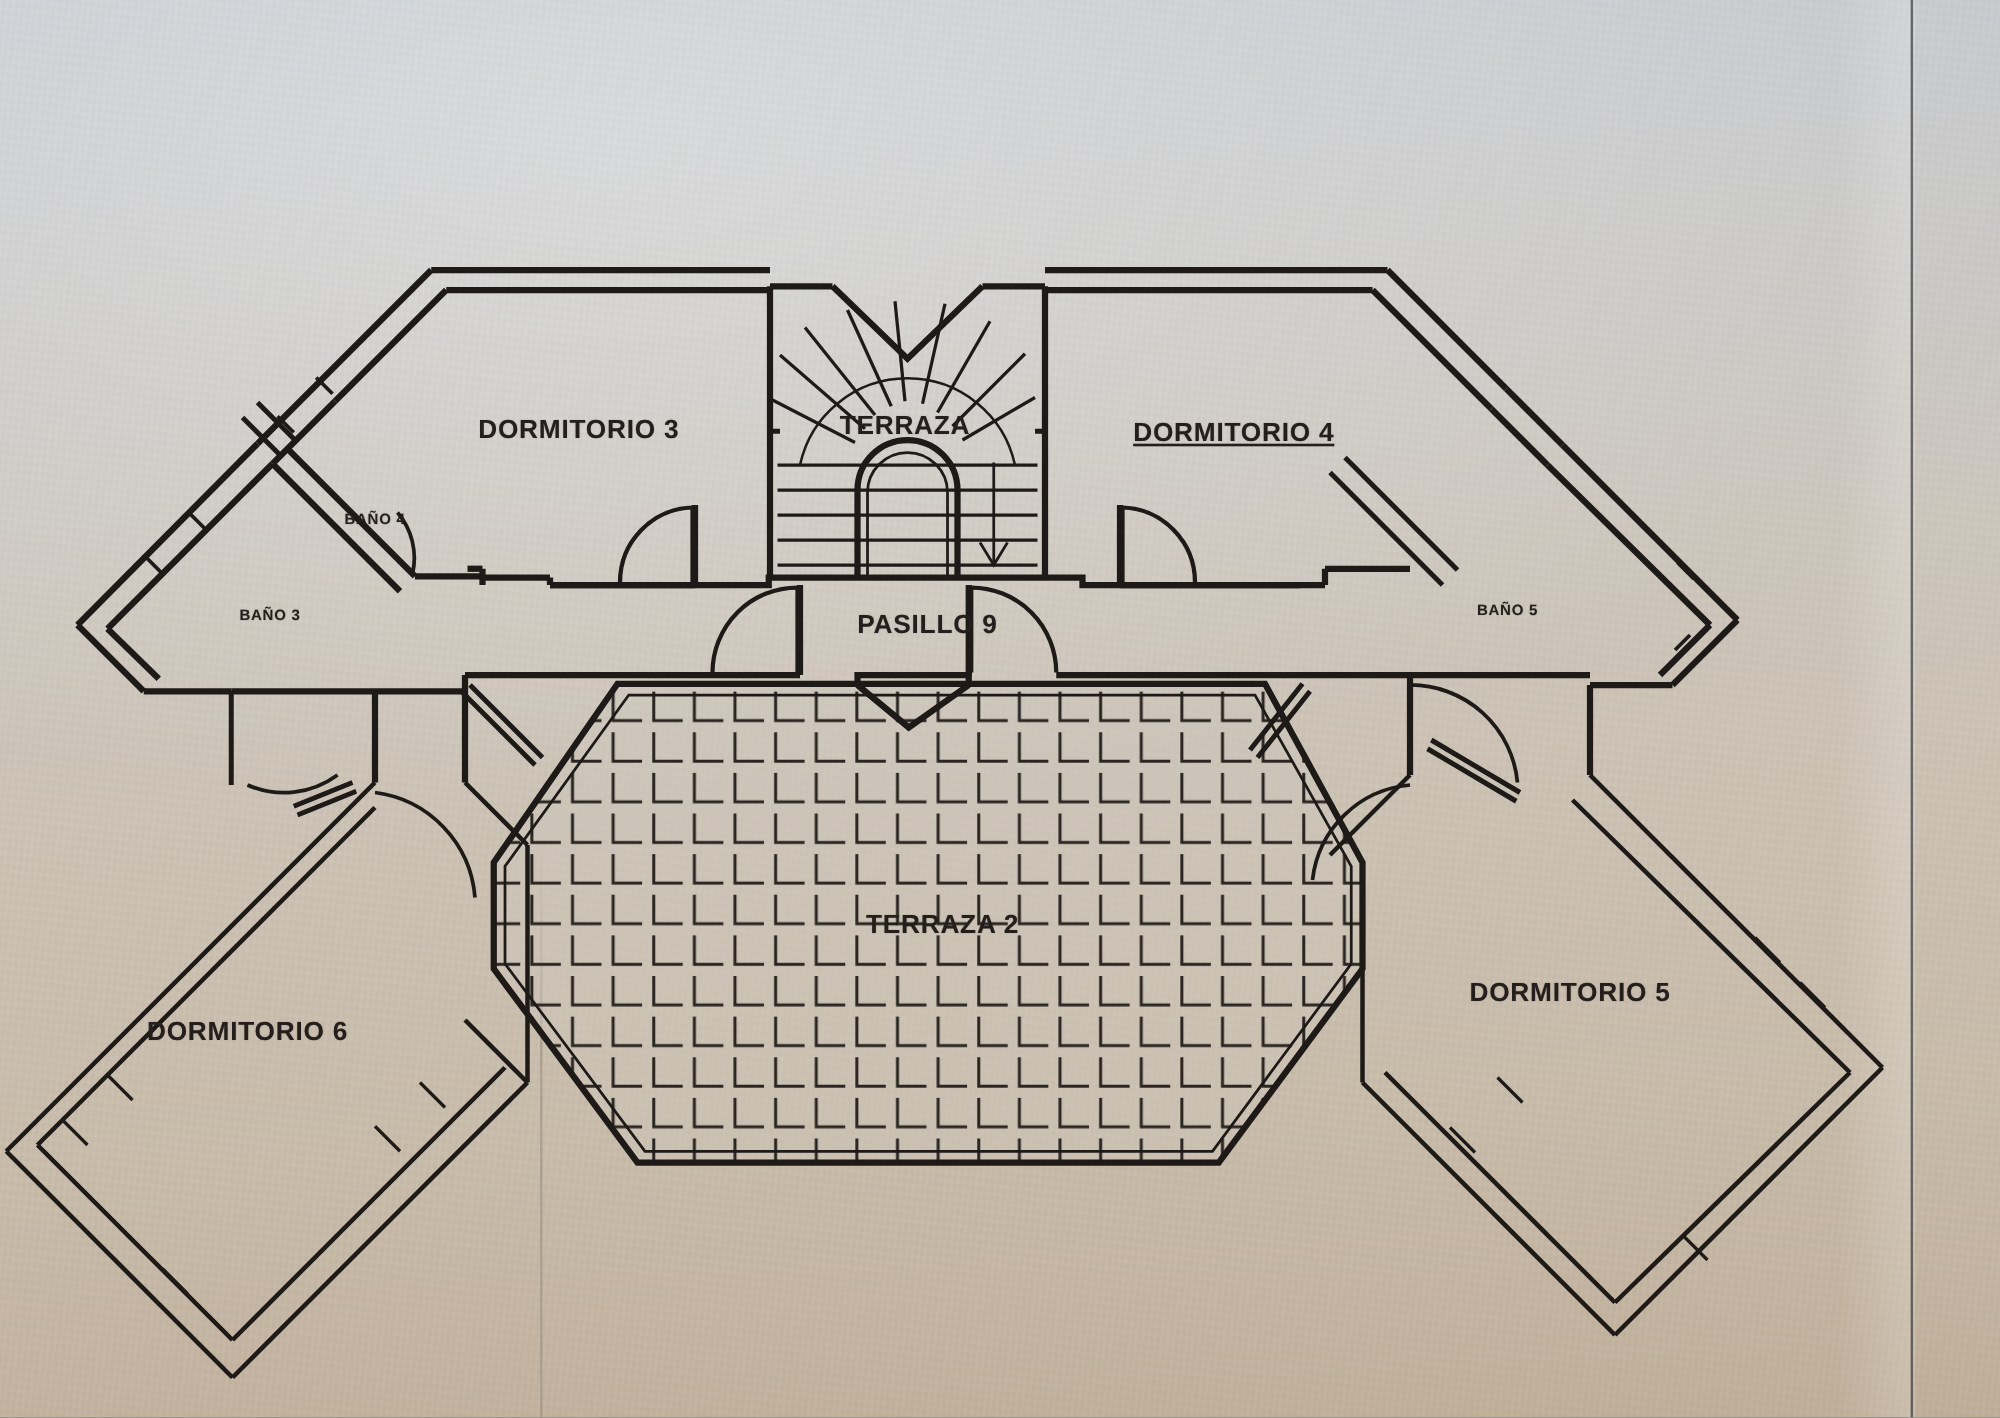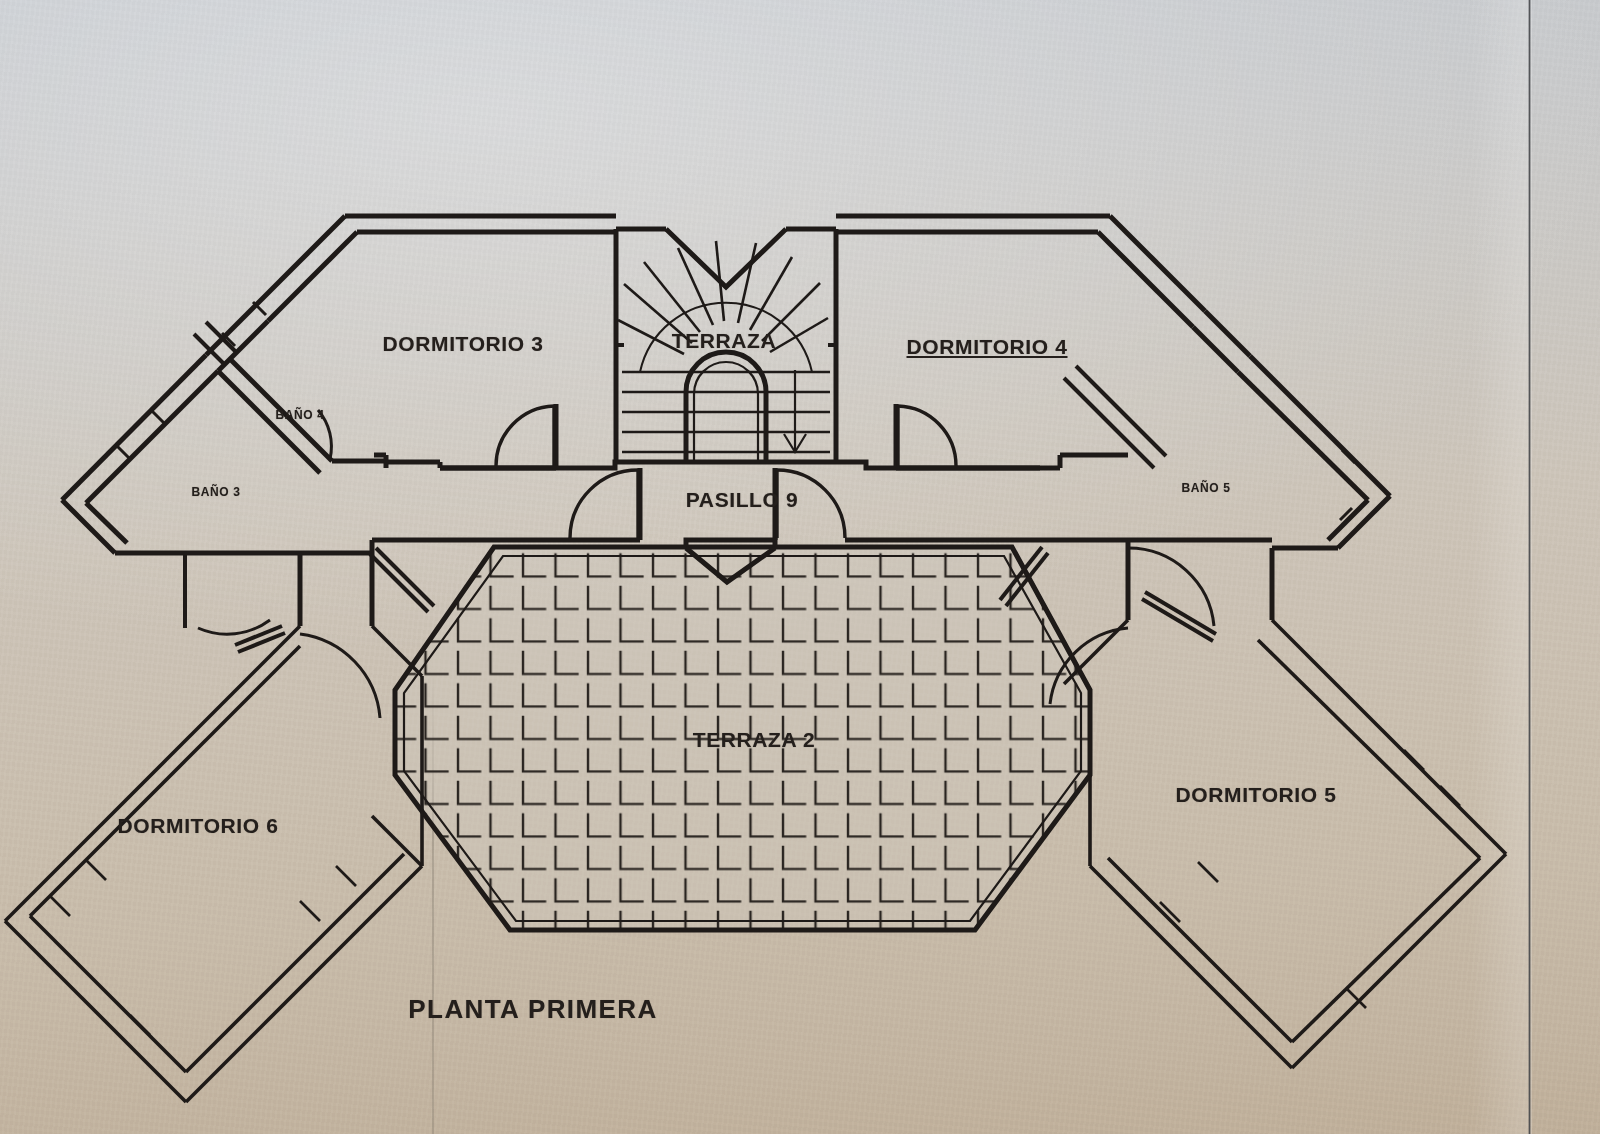--- a/index.html
+++ b/index.html
@@ -394,15 +394,14 @@
   <div class="lbl lbl-small" style="left:1206px; top:488px;">BAÑO 5</div>
 
   <div class="lbl lbl-room" style="left:742px; top:500px;">PASILLO 9</div>
 
   <div class="lbl lbl-room" style="left:706px; top:740px;margin-left:48px;">TERRAZA 2</div>
 
   <div class="lbl lbl-room" style="left:198px; top:826px;">DORMITORIO 6</div>
 
   <div class="lbl lbl-room" style="left:1256px; top:795px;text-align:right;">DORMITORIO 5</div>
 
-  <div class="lbl lbl-title" style="left:533px; top:1009px;">PLANTA PRIMERA</div>
 
 </div>
 
 </body></html>

